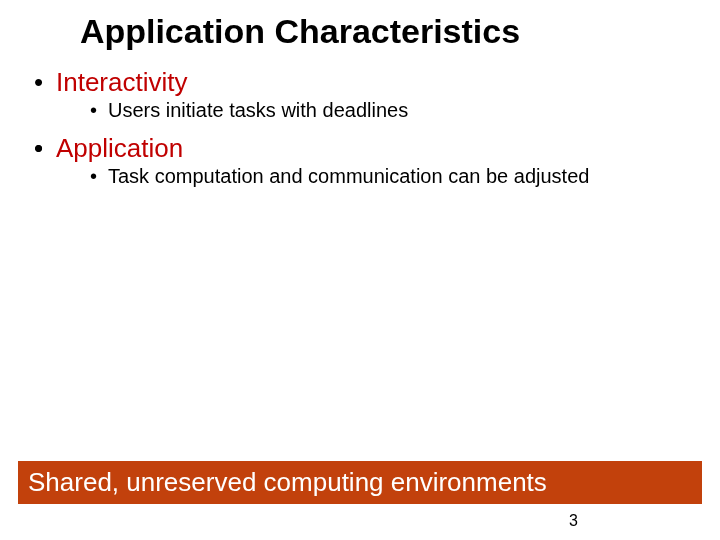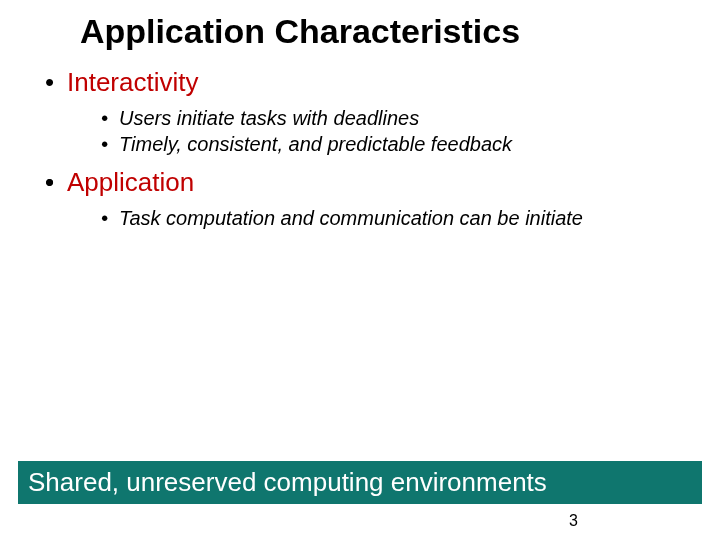--- a/index.html
+++ b/index.html
@@ -1,47 +1,46 @@
 <!DOCTYPE html>
 <html><head>
 <meta charset="utf-8">
 <style>
   * { margin: 0; padding: 0; box-sizing: border-box; }
   html, body { width: 720px; height: 540px; background: #fff; font-family: Arial, Helvetica, sans-serif; color: #000; }
   .slide { width: 600px; height: 540px; position: relative; padding: 12px 0 0 0; }
   .title { font-size: 34px; text-align: center; margin-bottom: 16px; }
-  ul.level1 { list-style: none; padding-left: 45px; }
+  ul.level1 { list-style: none; padding-left: 34px; }
   ul.level1 > li { position: relative; padding-left: 22px; margin-bottom: 4px; }
   ul.level1 > li::before { content: "•"; position: absolute; left: 0; top: 0; font-size: 26px; line-height: 30px; }
   .l1-text { font-size: 26px; line-height: 30px; color: #c00000; }
-  ul.level2 { list-style: none; padding-left: 34px; margin-top: 8px; margin-bottom: 10px; font-style: italic; }
+  ul.level2 { list-style: none; padding-left: 34px; margin-bottom: 10px; }
   ul.level2 > li { position: relative; padding-left: 18px; font-size: 20px; line-height: 26px; }
   ul.level2 > li::before { content: "•"; position: absolute; left: 0; top: 0; font-size: 20px; line-height: 26px; }
-  .banner { position: absolute; left: 18px; bottom: 36px; width: 684px; background: #0f766e; color: #fff; font-size: 26px; padding: 6px 10px; }
+  .banner { position: absolute; left: 18px; bottom: 36px; width: 684px; background: #c2410c; color: #fff; font-size: 26px; padding: 6px 10px; }
   .pagenum { position: absolute; right: 22px; bottom: 10px; font-size: 16px; }
 </style>
 </head>
 <body>
 
 <div class="slide">
   <h1 class="title">Application Characteristics</h1>
 
   <ul class="level1">
     <li>
       <span class="l1-text">Interactivity</span>
       <ul class="level2">
         <li>Users initiate tasks with deadlines</li>
-        <li>Timely, consistent, and predictable feedback</li>
       </ul>
     </li>
     <li>
     </li>
     <li>
       <span class="l1-text">Application</span>
       <ul class="level2">
-        <li>Task computation and communication can be initiate</li>
+        <li>Task computation and communication can be adjusted</li>
       </ul>
     </li>
   </ul>
 
   <div class="banner">Shared, unreserved computing environments</div>
   <div class="pagenum">3</div>
 </div>
 
 </body></html>

